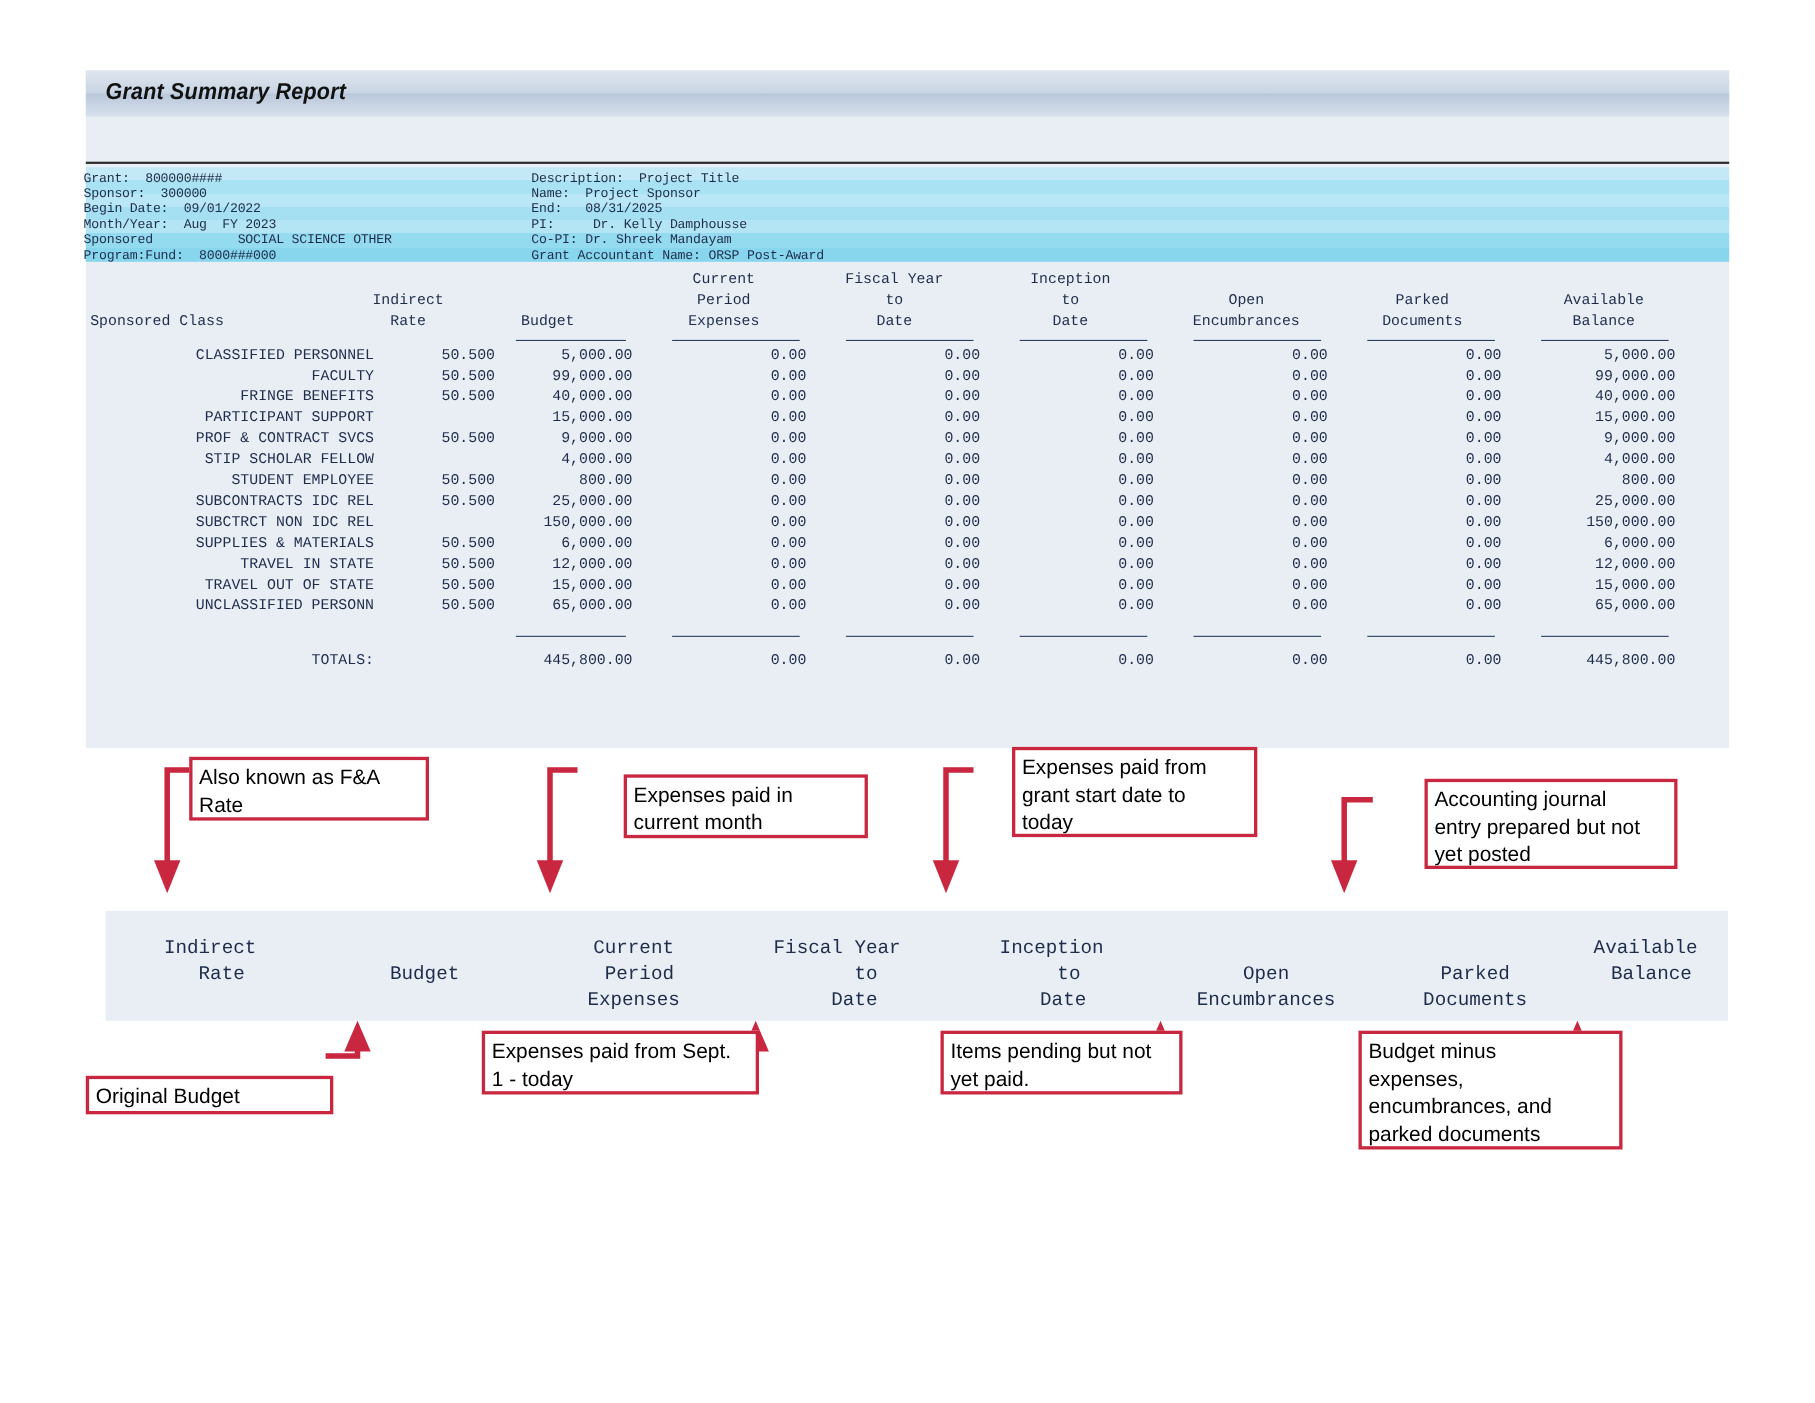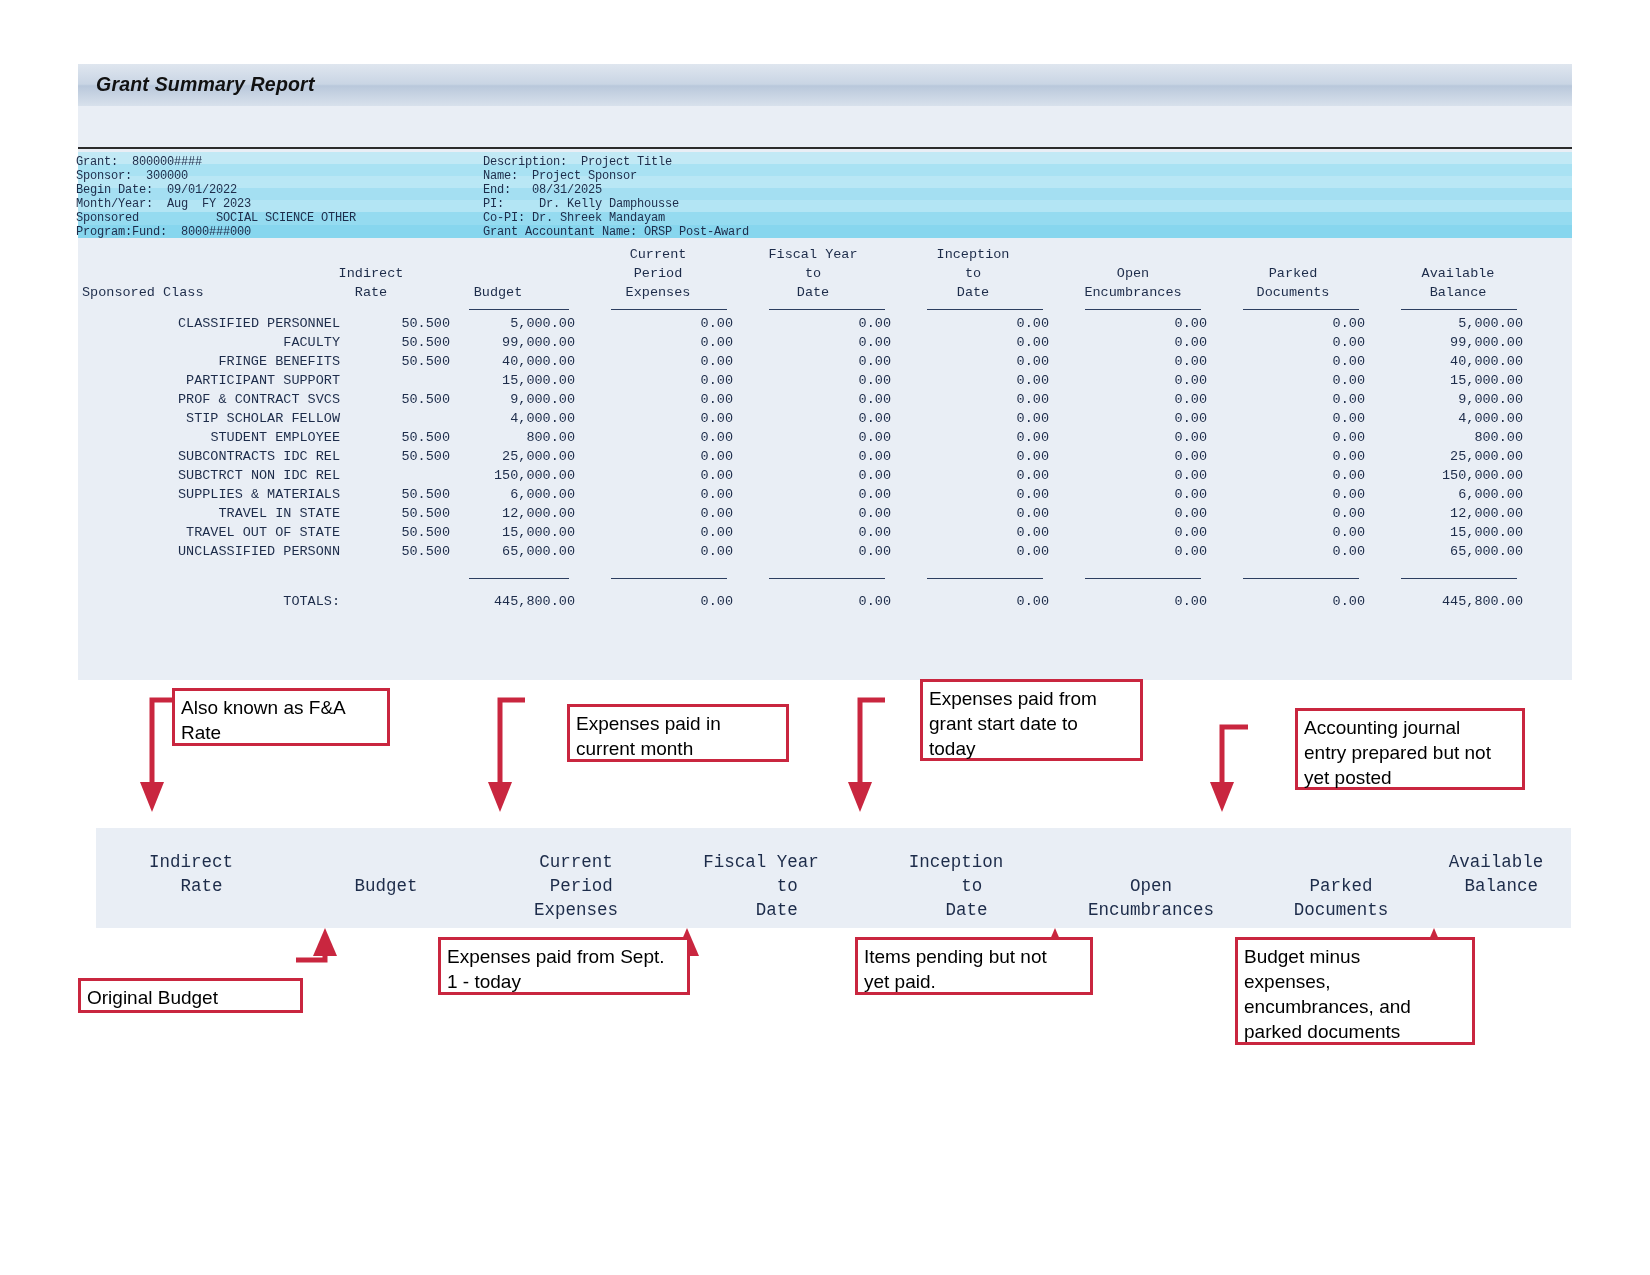--- a/index.html
+++ b/index.html
@@ -436,19 +436,19 @@
 
 <div class="callout" style="left:1295px; top:708px; width:230px; height:82px;">Accounting journal
 entry prepared but not
 yet posted</div>
 
 <div class="callout" style="left:78px; top:934px; width:225px; height:35px;margin-top:44px;">Original Budget</div>
 
 <div class="callout" style="left:438px; top:937px; width:252px; height:58px;">Expenses paid from Sept.
 1 - today</div>
 
-<div class="callout" style="left:855px; top:937px; width:238px; height:58px;">Items pending but not
+<div class="callout" style="left:855px; top:937px; width:220px; height:58px;">Items pending but not
 yet paid.</div>
 
 <div class="callout" style="left:1235px; top:937px; width:240px; height:108px;">Budget minus
 expenses,
 encumbrances, and
 parked documents</div>
 
 </body></html>

